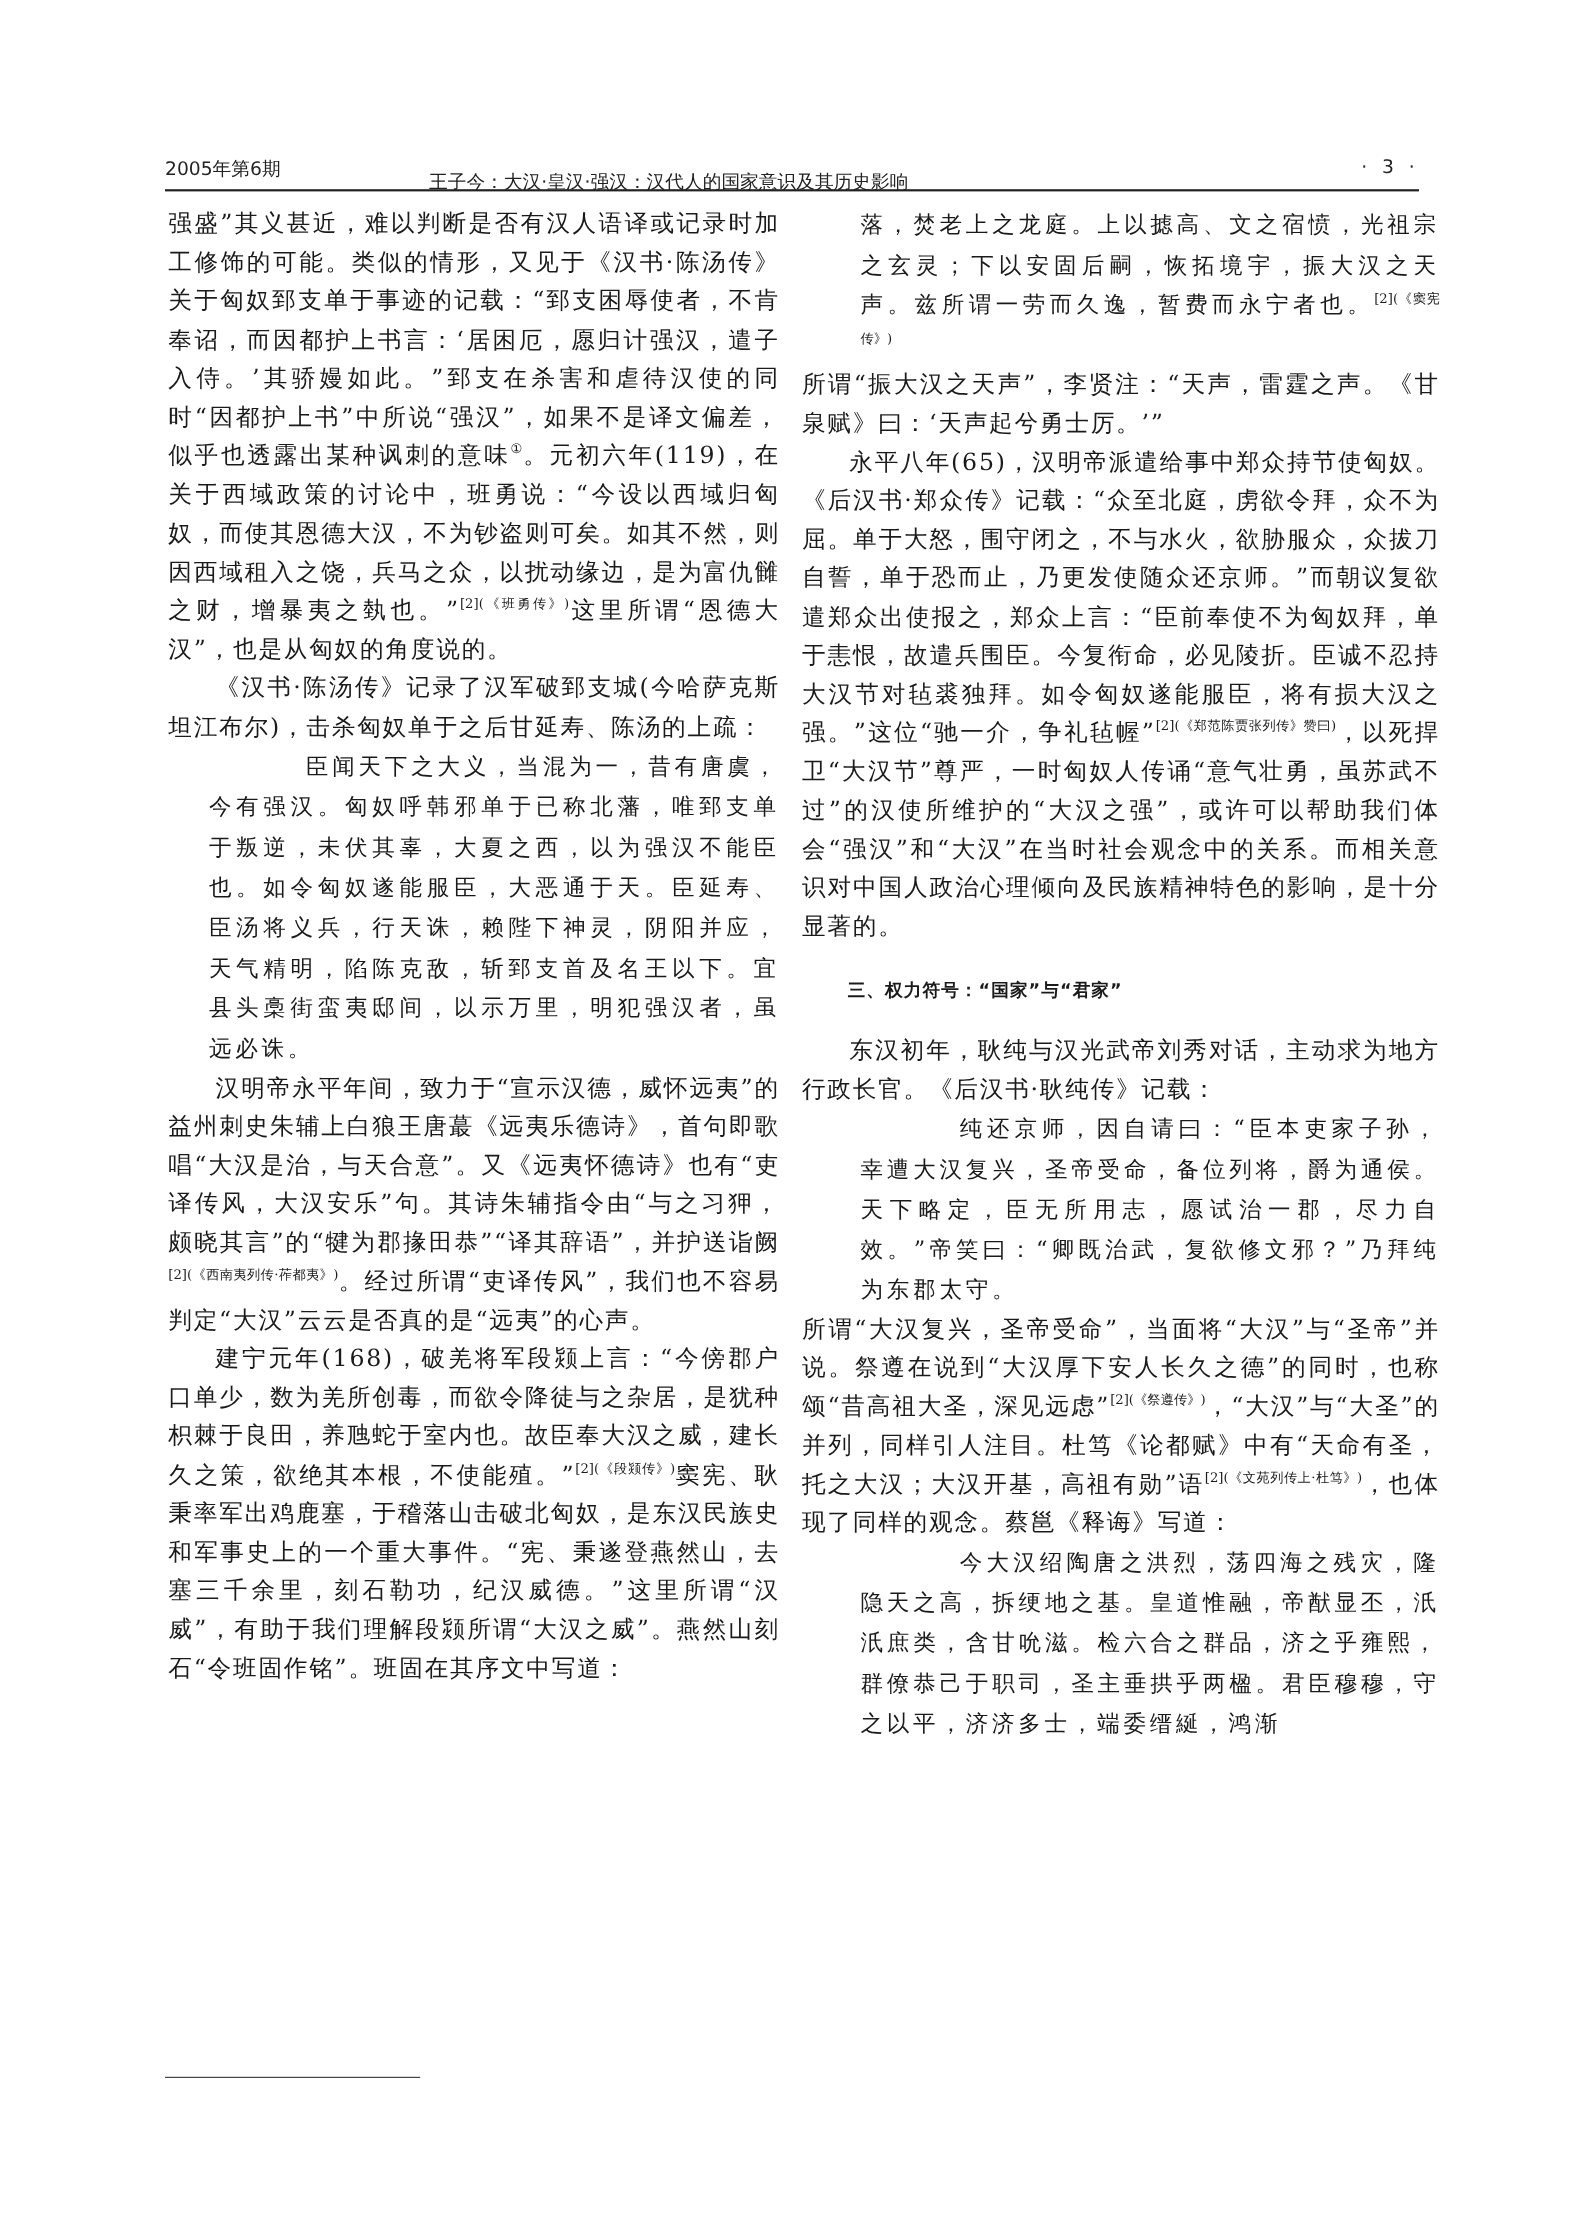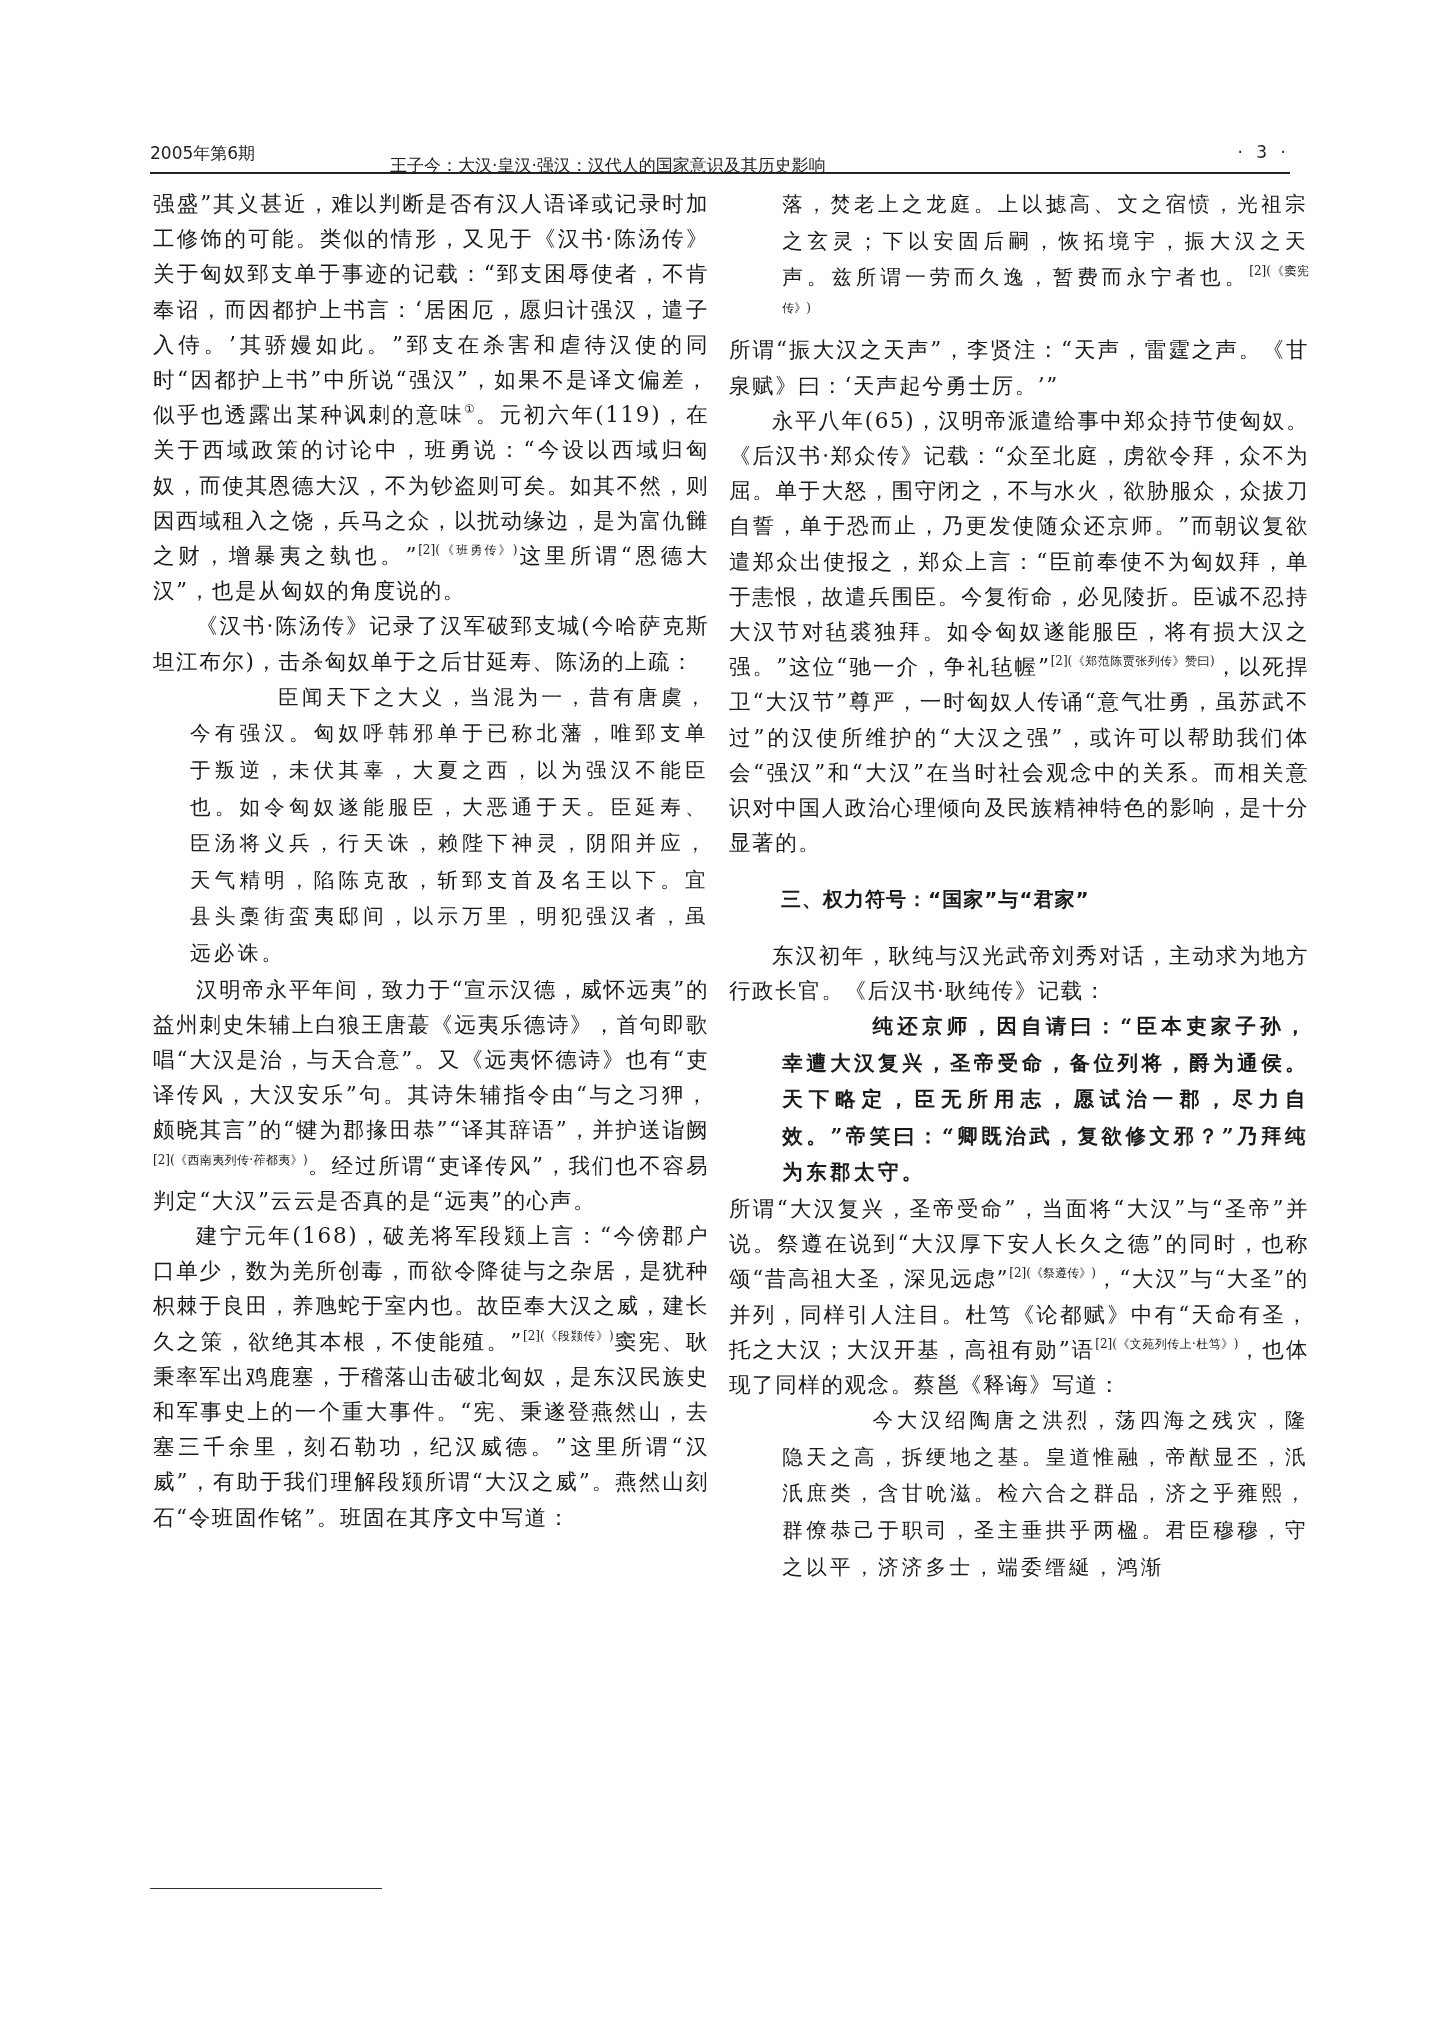--- a/index.html
+++ b/index.html
@@ -33,21 +33,21 @@
   .quote {
     font-family: "DejaVu Serif", "Liberation Serif", serif;
     font-size: 20.5px; letter-spacing: 3.4px; line-height: 36.6px;
     margin: 0 0 0 2em !important; padding: 0;
   }
   .quote.first-indent { text-indent: 4.3em; }
   .quote.flow { text-indent: 2.3em; }
   sup.cite { font-size: 12px; letter-spacing: 0; vertical-align: 9px; line-height: 0; }
   .section-title {
     font-family: "DejaVu Sans", "Liberation Sans", sans-serif;
-    font-weight: bold; font-size: 20px; letter-spacing: 1px;
+    font-weight: bold; font-size: 16px; letter-spacing: 1px;
     margin: 22px 0 20px 0 !important; padding-left: 2.6em;
   }
   .fn-rule {
     position: absolute; left: 150px; top: 1888px; width: 232px; height: 0;
     border-top: 1.5px solid #333;
   }
   .footnote {
     position: absolute; left: 153px; top: 1905px; width: 1136px;
     font-size: 15.5px; line-height: 22px; letter-spacing: 0.5px;
     text-align: justify;
@@ -73,20 +73,20 @@
     <p class="indent"><span>汉明帝永平年间，致力于“宣示汉德，威怀远夷”的益州刺史朱辅上白狼王唐蕞《远夷乐德诗》，首句即歌唱“大汉是治，与天合意”。又《远夷怀德诗》也有“吏译传风，大汉安乐”句。其诗朱辅指令由“与之习狎，颇晓其言”的“犍为郡掾田恭”“译其辞语”，并护送诣阙</span><sup class="cite">[2](《西南夷列传·莋都夷》)</sup><span>。经过所谓“吏译传风”，我们也不容易判定“大汉”云云是否真的是“远夷”的心声。</span></p>
     <p class="indent"><span>建宁元年(168)，破羌将军段颎上言：“今傍郡户口单少，数为羌所创毒，而欲令降徒与之杂居，是犹种枳棘于良田，养虺蛇于室内也。故臣奉大汉之威，建长久之策，欲绝其本根，不使能殖。”</span><sup class="cite">[2](《段颎传》)</sup><span>窦宪、耿秉率军出鸡鹿塞，于稽落山击破北匈奴，是东汉民族史和军事史上的一个重大事件。“宪、秉遂登燕然山，去塞三千余里，刻石勒功，纪汉威德。”这里所谓“汉威”，有助于我们理解段颎所谓“大汉之威”。燕然山刻石“令班固作铭”。班固在其序文中写道：</span></p>
   </div>
 
   <div class="col right">
     <p class="quote" style="margin-left:2.6em !important;"><span>落，焚老上之龙庭。上以摅高、文之宿愤，光祖宗之玄灵；下以安固后嗣，恢拓境宇，振大汉之天声。兹所谓一劳而久逸，暂费而永宁者也。</span><sup class="cite">[2](《窦宪传》)</sup></p>
     <p>所谓“振大汉之天声”，李贤注：“天声，雷霆之声。《甘泉赋》曰：‘天声起兮勇士厉。’”</p>
     <p class="indent"><span>永平八年(65)，汉明帝派遣给事中郑众持节使匈奴。《后汉书·郑众传》记载：“众至北庭，虏欲令拜，众不为屈。单于大怒，围守闭之，不与水火，欲胁服众，众拔刀自誓，单于恐而止，乃更发使随众还京师。”而朝议复欲遣郑众出使报之，郑众上言：“臣前奉使不为匈奴拜，单于恚恨，故遣兵围臣。今复衔命，必见陵折。臣诚不忍持大汉节对毡裘独拜。如令匈奴遂能服臣，将有损大汉之强。”这位“驰一介，争礼毡幄”</span><sup class="cite">[2](《郑范陈贾张列传》赞曰)</sup><span>，以死捍卫“大汉节”尊严，一时匈奴人传诵“意气壮勇，虽苏武不过”的汉使所维护的“大汉之强”，或许可以帮助我们体会“强汉”和“大汉”在当时社会观念中的关系。而相关意识对中国人政治心理倾向及民族精神特色的影响，是十分显著的。</span></p>
     <p class="section-title">三、权力符号：“国家”与“君家”</p>
     <p class="indent">东汉初年，耿纯与汉光武帝刘秀对话，主动求为地方行政长官。《后汉书·耿纯传》记载：</p>
-    <p class="quote flow" style="margin-left:2.6em !important;text-indent:4.4em;font-weight:bold;">纯还京师，因自请曰：“臣本吏家子孙，幸遭大汉复兴，圣帝受命，备位列将，爵为通侯。天下略定，臣无所用志，愿试治一郡，尽力自效。”帝笑曰：“卿既治武，复欲修文邪？”乃拜纯为东郡太守。</p>
+    <p class="quote flow" style="margin-left:2.6em !important;text-indent:4.4em;">纯还京师，因自请曰：“臣本吏家子孙，幸遭大汉复兴，圣帝受命，备位列将，爵为通侯。天下略定，臣无所用志，愿试治一郡，尽力自效。”帝笑曰：“卿既治武，复欲修文邪？”乃拜纯为东郡太守。</p>
     <p><span>所谓“大汉复兴，圣帝受命”，当面将“大汉”与“圣帝”并说。祭遵在说到“大汉厚下安人长久之德”的同时，也称颂“昔高祖大圣，深见远虑”</span><sup class="cite">[2](《祭遵传》)</sup><span>，“大汉”与“大圣”的并列，同样引人注目。杜笃《论都赋》中有“天命有圣，托之大汉；大汉开基，高祖有勋”语</span><sup class="cite">[2](《文苑列传上·杜笃》)</sup><span>，也体现了同样的观念。蔡邕《释诲》写道：</span></p>
     <p class="quote flow" style="margin-left:2.6em !important;text-indent:4.4em;">今大汉绍陶唐之洪烈，荡四海之残灾，隆隐天之高，拆绠地之基。皇道惟融，帝猷显丕，汦汦庶类，含甘吮滋。检六合之群品，济之乎雍熙，群僚恭己于职司，圣主垂拱乎两楹。君臣穆穆，守之以平，济济多士，端委缙綖，鸿渐</p>
   </div>
 
   <div class="fn-rule"></div>
 
 </div>
 
 </body></html>

